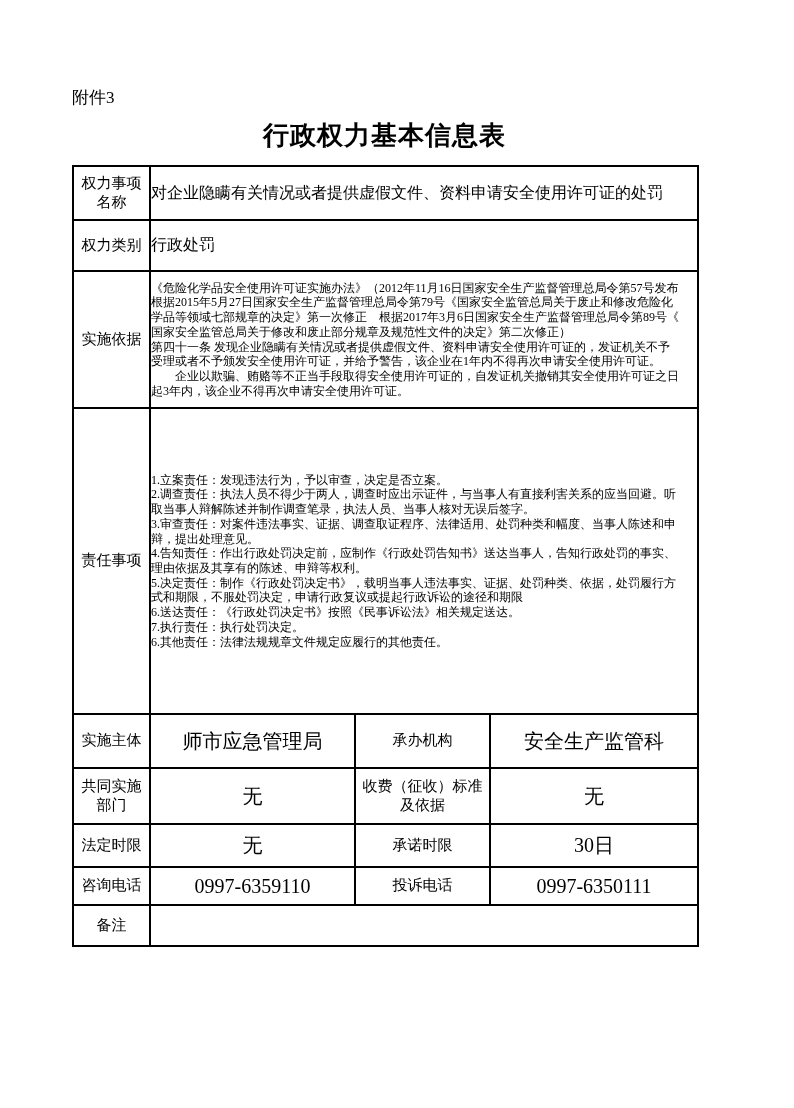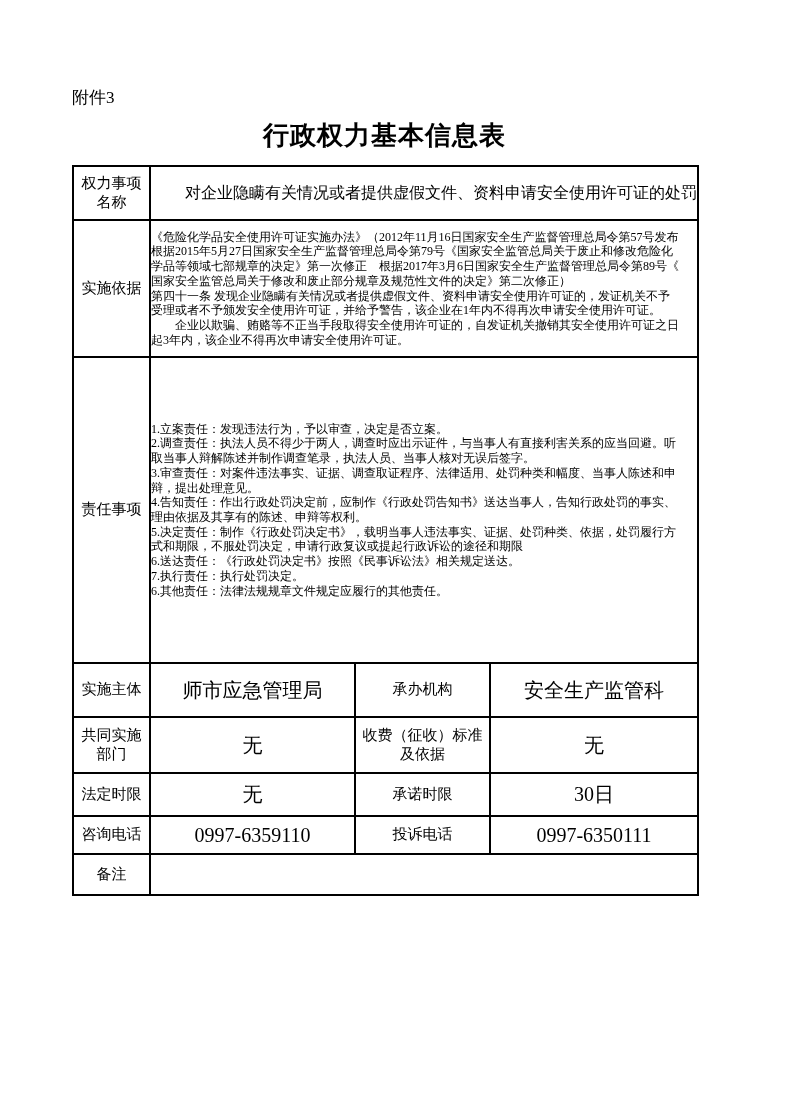--- a/index.html
+++ b/index.html
@@ -28,21 +28,21 @@
     padding:0;
     vertical-align:middle;
     overflow:hidden;
   }
   td.lbl{
     text-align:center;font-size:15px;line-height:1.3;
     white-space:pre-line;
     margin-top:16px;
   }
   td.val{
-    text-align:right;font-size:16px;
+    text-align:left;font-size:16px;
   }
   td.val-sm{
     text-align:center;font-size:20px;
   }
   td.dense{
     text-align:left;font-size:12px;line-height:14.7px;
     padding:6px 4px 6px 7px;
     vertical-align:middle;
   }
   td.dense div{white-space:nowrap;}
@@ -64,20 +64,24 @@
       <col style="width:208px">
     </colgroup>
 
     <tbody>
         <tr style="height:54px">
       <td class="lbl">权力事项
 名称</td>
       <td class="val" colspan="3">对企业隐瞒有关情况或者提供虚假文件、资料申请安全使用许可证的处罚</td>
     </tr>
 
+    <tr style="height:51px">
+      <td class="lbl">权力类别</td>
+      <td class="val" colspan="3">行政处罚</td>
+    </tr>
 
     <tr style="height:137px">
       <td class="lbl">实施依据</td>
       <td class="dense" colspan="3">
             <div>《危险化学品安全使用许可证实施办法》（2012年11月16日国家安全生产监督管理总局令第57号发布</div>
             <div>根据2015年5月27日国家安全生产监督管理总局令第79号《国家安全监管总局关于废止和修改危险化</div>
             <div>学品等领域七部规章的决定》第一次修正　根据2017年3月6日国家安全生产监督管理总局令第89号《</div>
             <div>国家安全监管总局关于修改和废止部分规章及规范性文件的决定》第二次修正）</div>
             <div>第四十一条 发现企业隐瞒有关情况或者提供虚假文件、资料申请安全使用许可证的，发证机关不予</div>
             <div>受理或者不予颁发安全使用许可证，并给予警告，该企业在1年内不得再次申请安全使用许可证。</div>

